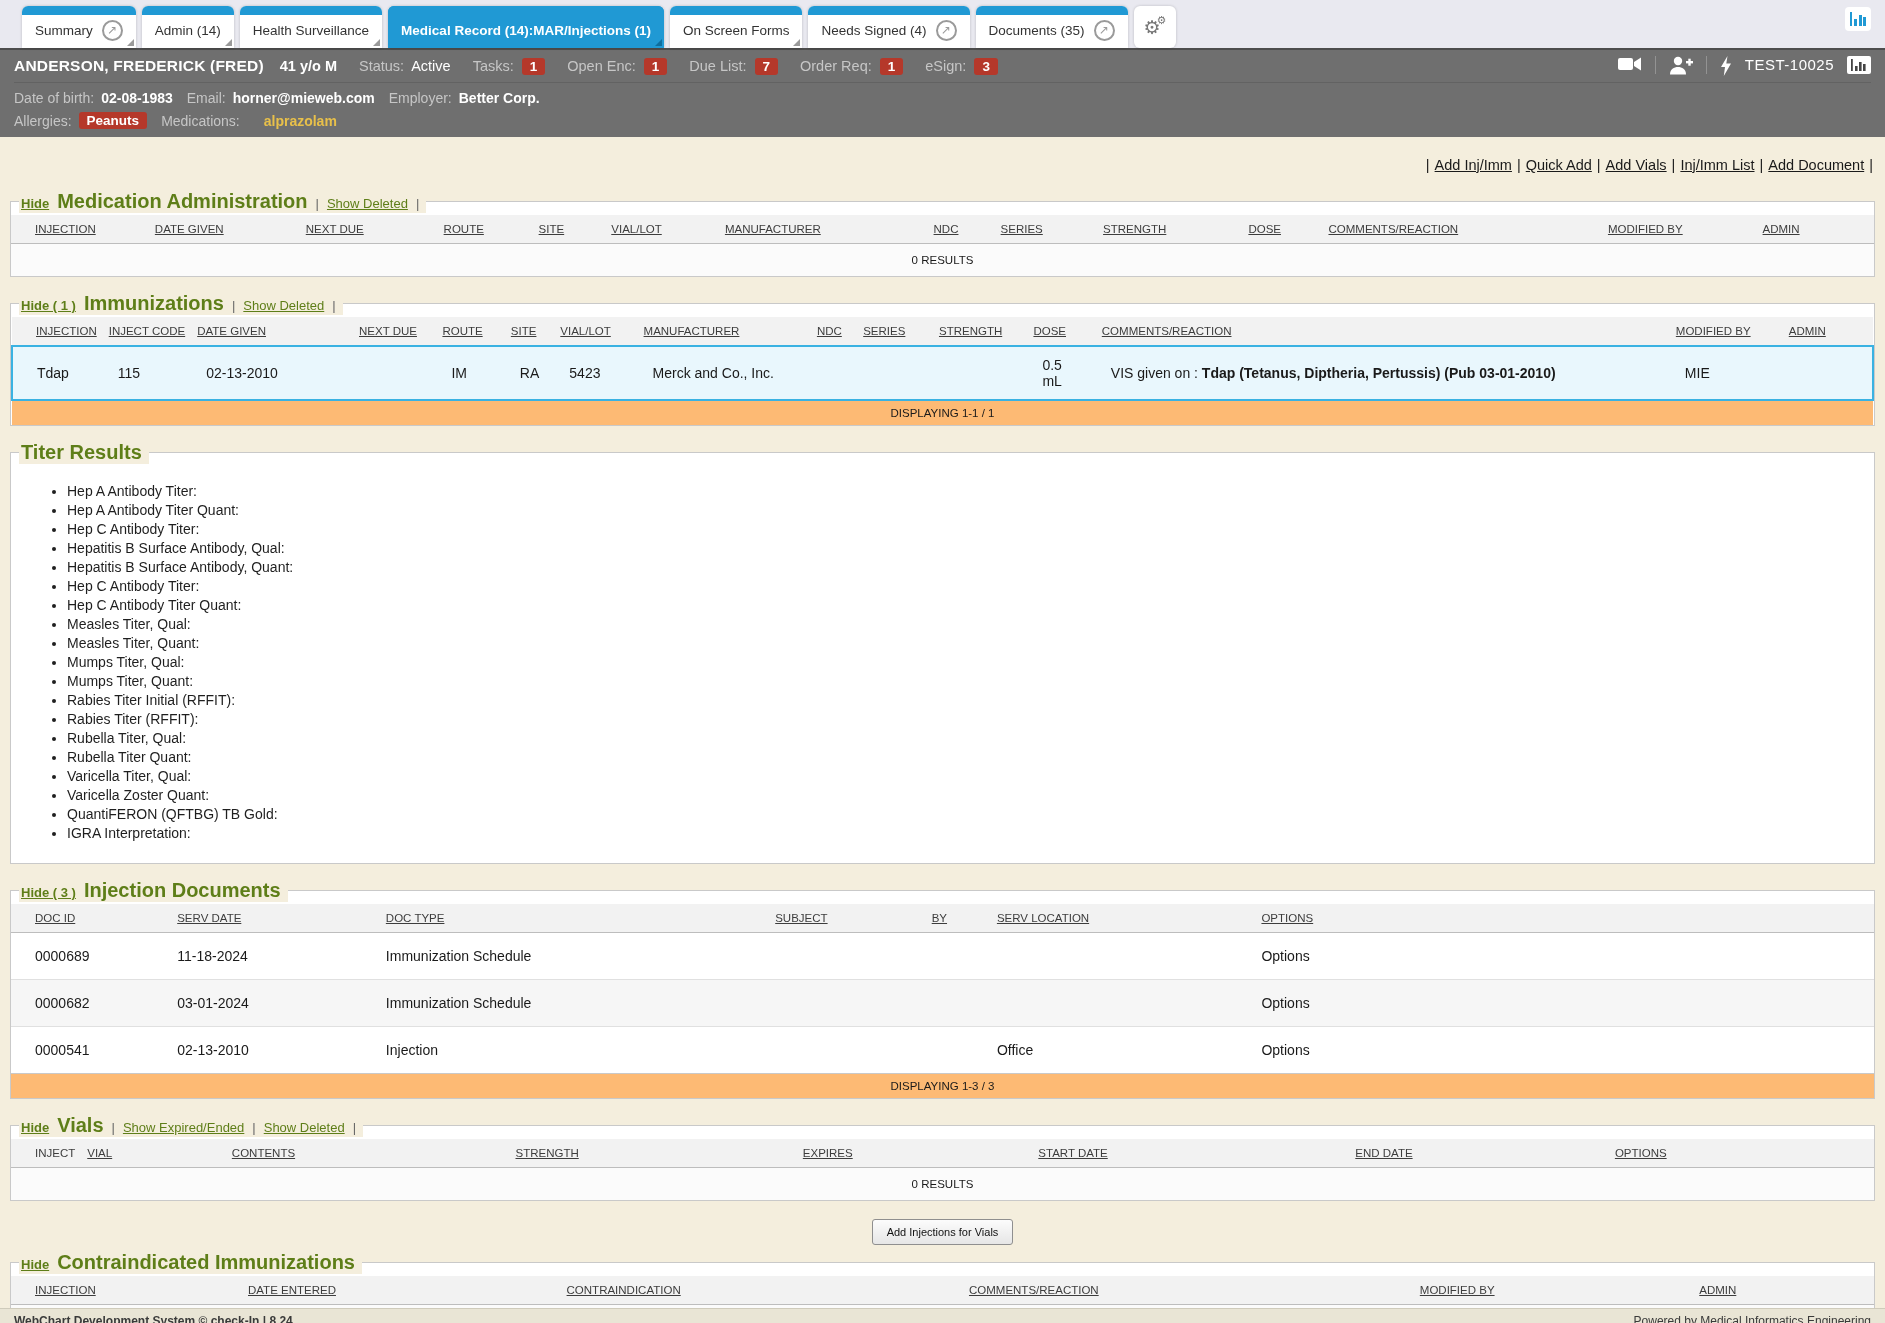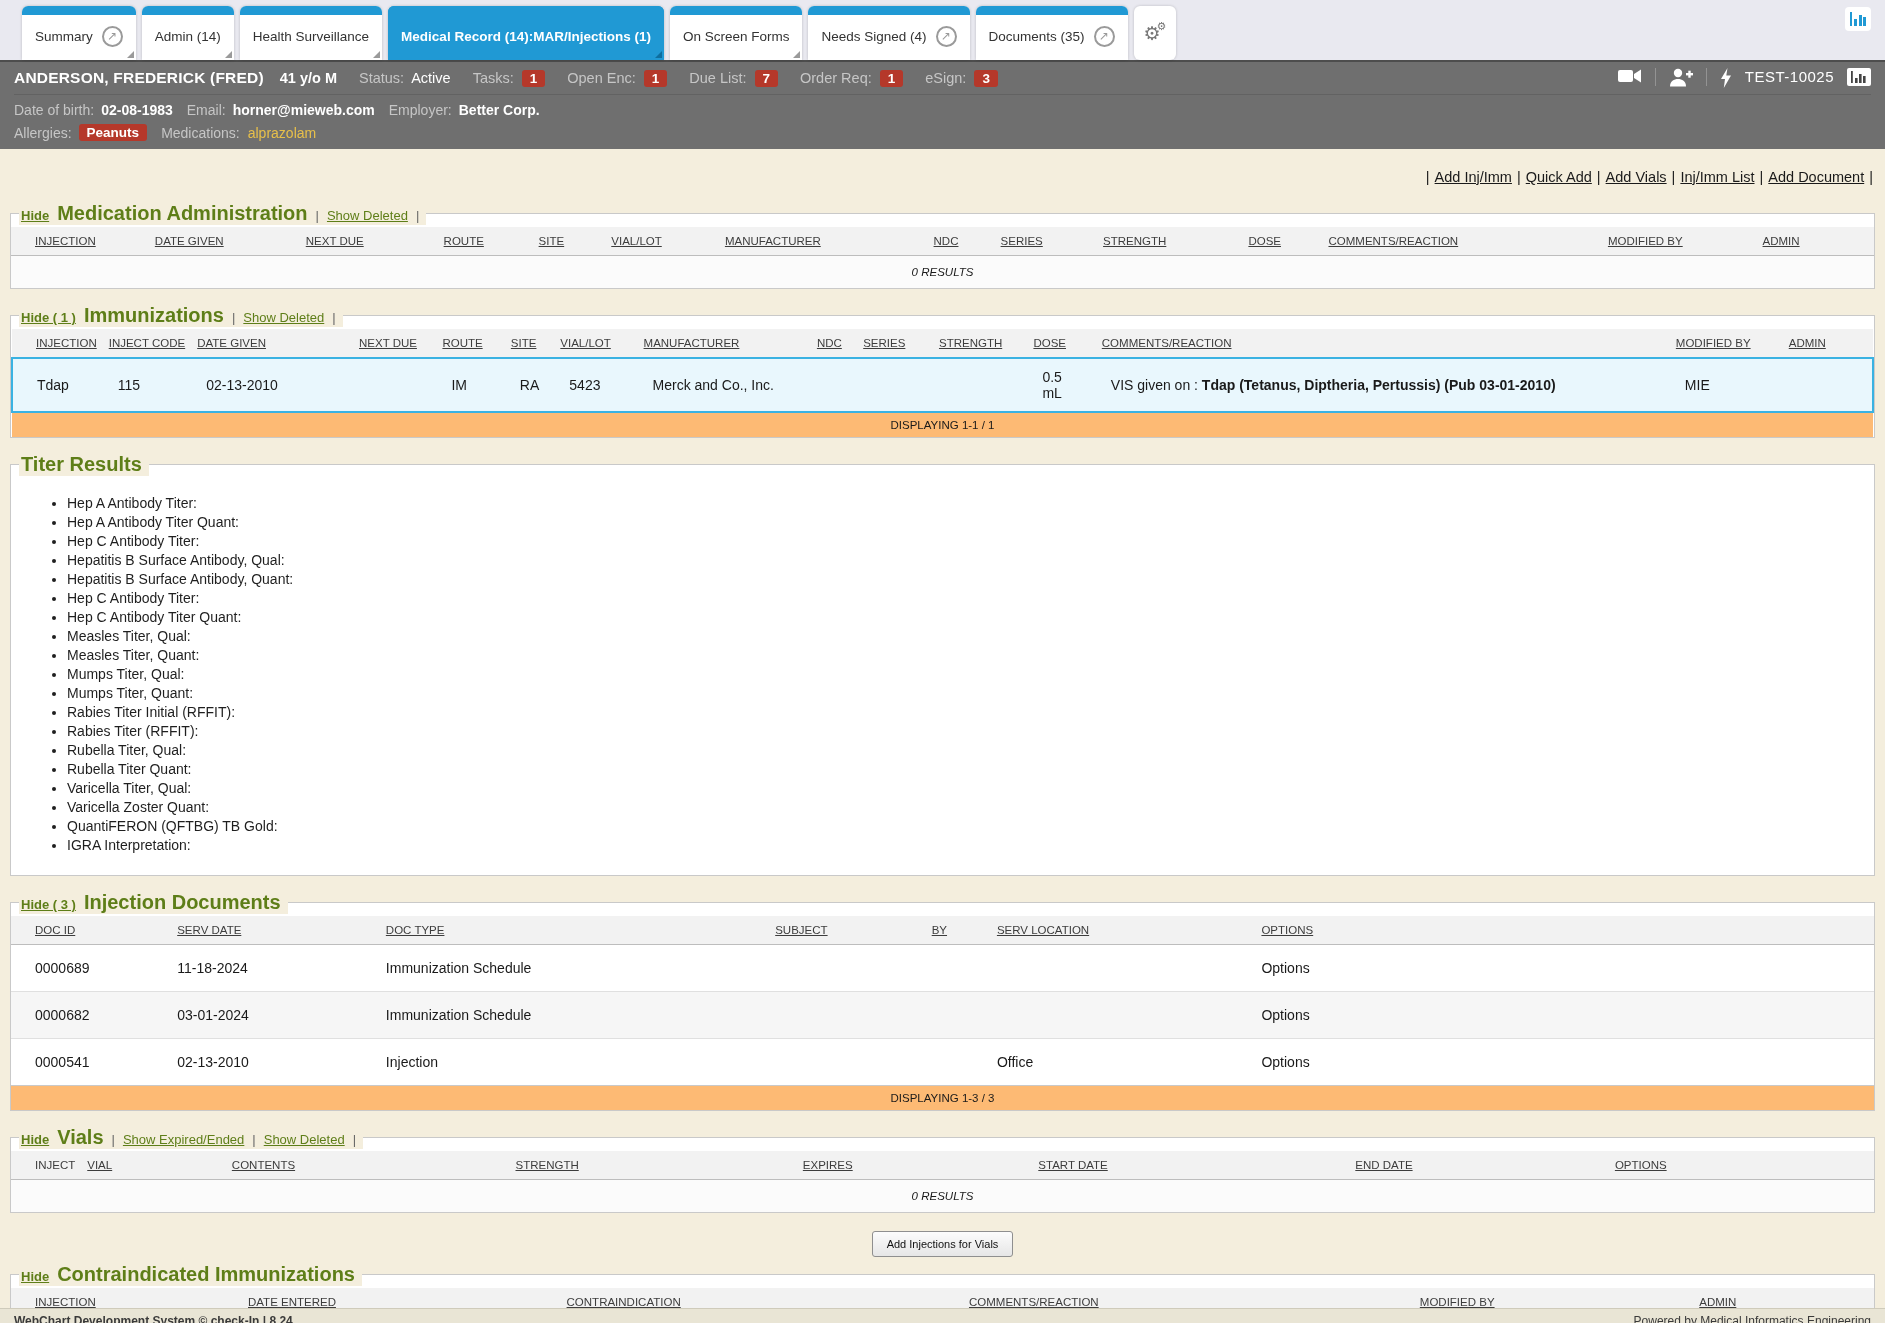--- a/index.html
+++ b/index.html
@@ -6,21 +6,21 @@
   html, body { margin: 0; padding: 0; }
   body {
     width: 1885px; height: 1323px; overflow: hidden; position: relative;
     background: #f4eedd;
     font-family: "Liberation Sans", sans-serif;
     color: #1a1a1a;
   }
 
   
   .tabbar {
-    height: 60px; background: #e9e9f0;
+    height: 48px; background: #e9e9f0;
     display: flex; align-items: stretch; gap: 6px;
     padding: 6px 14px 0 22px;
   }
   .tab {
     display: flex; flex-direction: column;
     border-radius: 6px 6px 0 0; overflow: hidden;
     background: #fff; position: relative; cursor: pointer;
     box-shadow: 0 0 3px rgba(0,0,0,.20);
   }
   .tab-strip { height: 9px; background: #2099d4; flex: none; }
@@ -64,21 +64,21 @@
     font-weight: bold; font-size: 13.5px; color: #fff; cursor: pointer;
   }
   .pright { margin-left: auto; display: flex; align-items: flex-start; gap: 13px; }
   .vsep { width: 1px; height: 18px; background: #939393; }
   .pid { font-size: 15px; letter-spacing: .5px; }
   .icon-btn { display: flex; align-items: center; cursor: pointer; }
   .chartbox { background: #fff; border-radius: 2px; padding: 2px 3px; display: flex; }
   .prow2 { padding: 7px 0 2px; font-size: 14px; }
   .prow3 { padding: 4px 0 2px; font-size: 14px; }
   .prow2 .plabel.first, .prow3 .plabel.first { margin-left: 0; }
-  .medval { color: #e8c04a; margin-left: 8px; }
+  .medval { color: #e8c04a; margin-left: 24px; font-weight: bold; }
 
   
   .content { padding: 0 6px; }
   .action-links { text-align: right; padding: 20px 6px 2px; font-size: 14.5px; color: #1a1a1a; }
   .action-links a { color: #1a1a1a; text-decoration: underline; margin: 0 5px; cursor: pointer; }
 
   fieldset.section { border: 1px solid #c9c9c9; margin: 15px 4px 0; padding: 0; background: #fff; }
   legend.sec-legend {
     display: flex; align-items: baseline; gap: 8px;
     margin-left: 8px; padding: 0 7px 0 2px; background: #f4eedd;
@@ -90,21 +90,21 @@
 
   table.grid { width: 100%; border-collapse: collapse; background: #fff; font-size: 14px; color: #1a1a1a; margin-top: 2px; }
   .grid thead tr { background: #f2f2f2; }
   .grid th {
     font-weight: normal; text-align: left; font-size: 11.5px; color: #3d3d3d;
     padding: 8px 6px; border-bottom: 1px solid #bdbdbd; white-space: nowrap; cursor: pointer;
   }
   .grid th .u { text-decoration: underline; }
   .grid td { padding: 9px 6px; }
   .fp { padding-left: 24px !important; }
-  tr.empty-row td { background: #fbfbfb; text-align: center; font-size: 11.5px; padding: 10px; font-style: italic; }
+  tr.empty-row td { background: #fbfbfb; text-align: center; font-size: 11.5px; padding: 10px; }
   tr.disp-row td { background: #fdba74; border-top: 1px solid #c9c9c9; text-align: center; font-size: 11.5px; padding: 6px; }
 
   tr.sel-row { background: #e9f7fd; cursor: pointer; }
   tr.sel-row td { border-top: 2px solid #3ab2e2; border-bottom: 2px solid #3ab2e2; padding: 10px 15px; }
   tr.sel-row td:first-child { border-left: 2px solid #3ab2e2; }
   tr.sel-row td:last-child { border-right: 2px solid #3ab2e2; }
 
   .docs-table td { padding: 15px 6px; }
   .docs-table tbody tr.doc { border-bottom: 1px solid #e0e0e0; cursor: pointer; }
   tr.alt td { background: #f6f6f6; }

